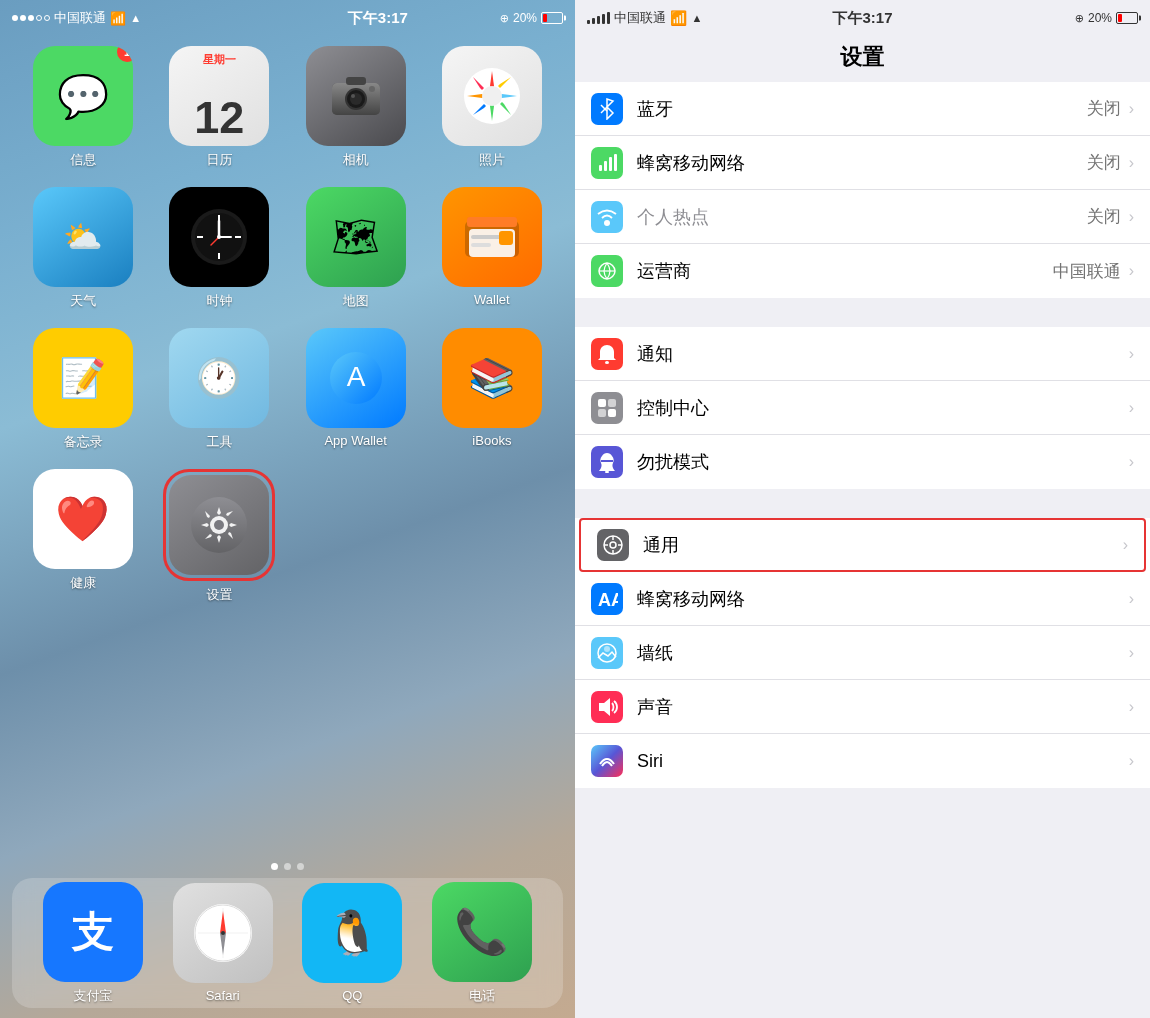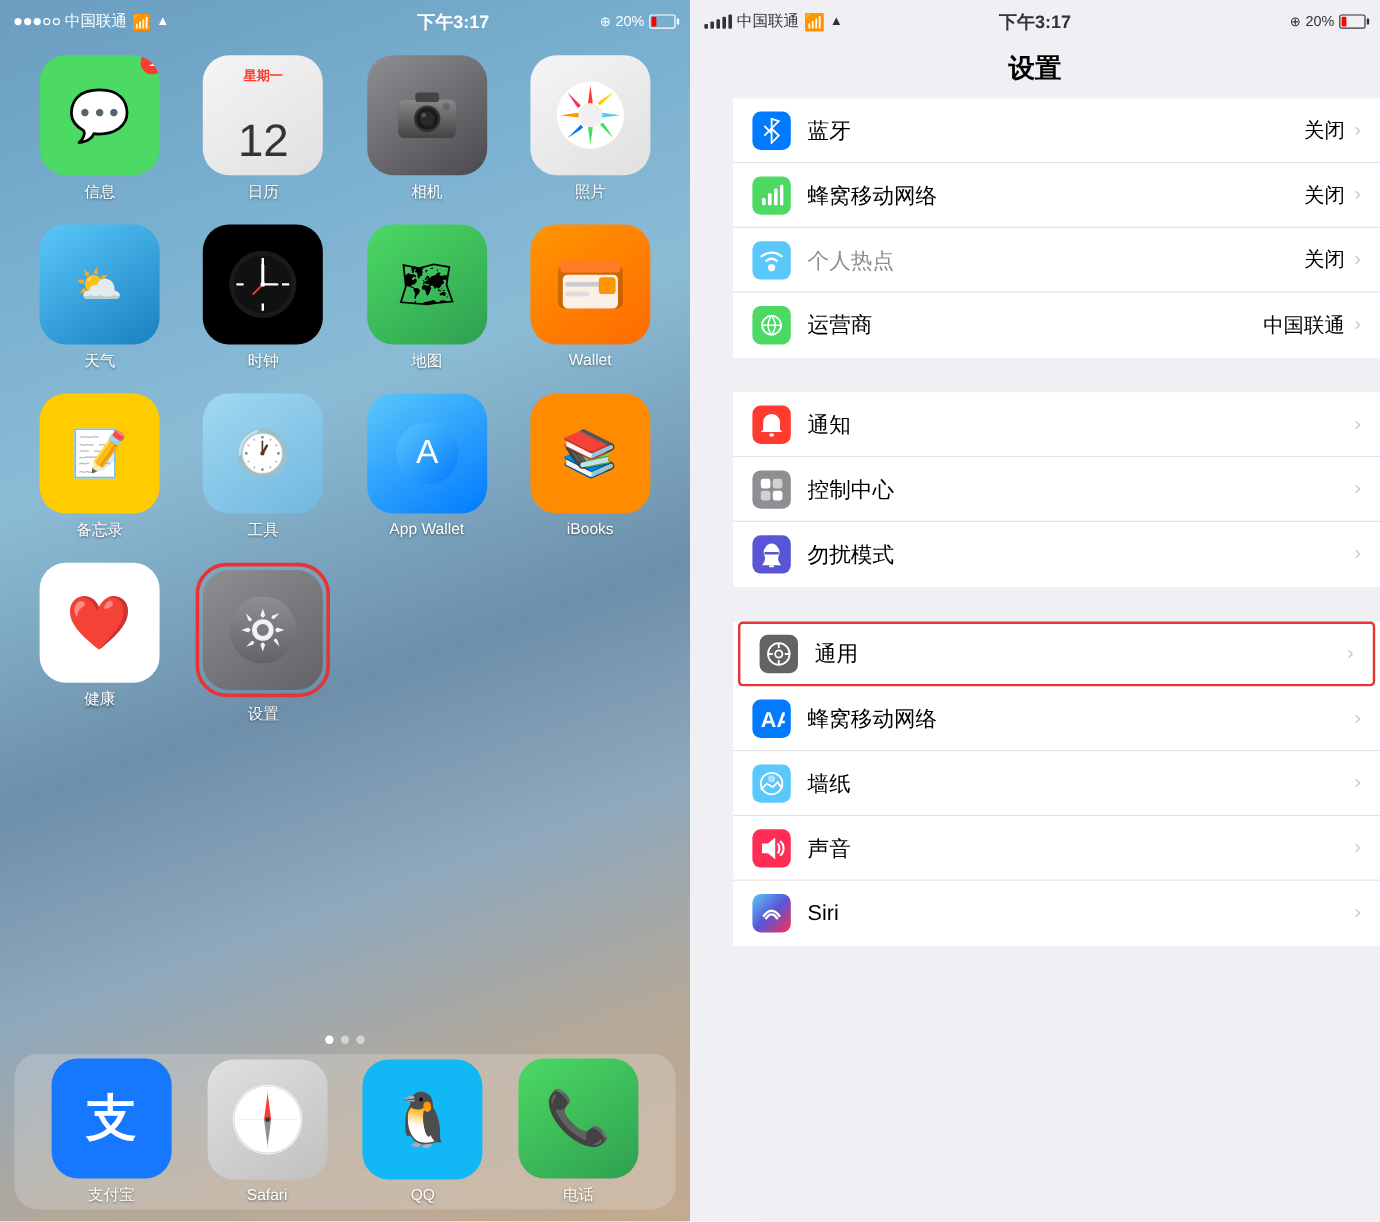--- a/index.html
+++ b/index.html
@@ -194,21 +194,20 @@
       font-weight: 600;
       color: #000;
       padding: 6px 0 10px;
       background: #efeff4;
     }
 
     .settings-list {
       flex: 1;
       overflow-y: auto;
       overflow-x: hidden;
-      padding-left: 36px;
     }
 
     .settings-group {
       background: white;
       margin-bottom: 1px;
     }
 
     .settings-row {
       display: flex;
       align-items: center;
@@ -234,21 +233,21 @@
     }
 
     .settings-row-text {
       flex: 1;
       font-size: 18px;
       color: #000;
     }
 
     .settings-row-value {
       font-size: 17px;
-      color: #000000;
+      color: #737373;
       margin-right: 8px;
     }
 
     .chevron {
       color: #c7c7cc;
       font-size: 16px;
     }
 
     .settings-row-disabled .settings-row-text {
       color: #8e8e93;
@@ -302,21 +301,21 @@
     <div class="app-icon-wrap">
       <div class="app-icon bg-green">
         <span>💬</span>
         <div class="badge">1</div>
       </div>
       <span class="app-label">信息</span>
     </div>
     <div class="app-icon-wrap">
       <div class="app-icon bg-white" style="flex-direction:column;font-size:14px;color:#333;">
         <span style="font-size:11px;color:#ff3b30;font-weight:600;">星期一</span>
-        <span style="font-size:38px;color:#333;font-weight:400;line-height:1;">12</span>
+        <span style="font-size:45px;color:#333;font-weight:700;line-height:1;">12</span>
       </div>
       <span class="app-label">日历</span>
     </div>
     <div class="app-icon-wrap">
       <div class="app-icon bg-camera">
         <svg width="52" height="42" viewBox="0 0 52 42">
           <rect x="2" y="8" width="48" height="32" rx="5" fill="#555"></rect>
           <rect x="2" y="8" width="48" height="32" rx="5" fill="url(#cg)"></rect>
           <defs>
               <linearGradient id="cg" x1="0" y1="0" x2="0" y2="1">

